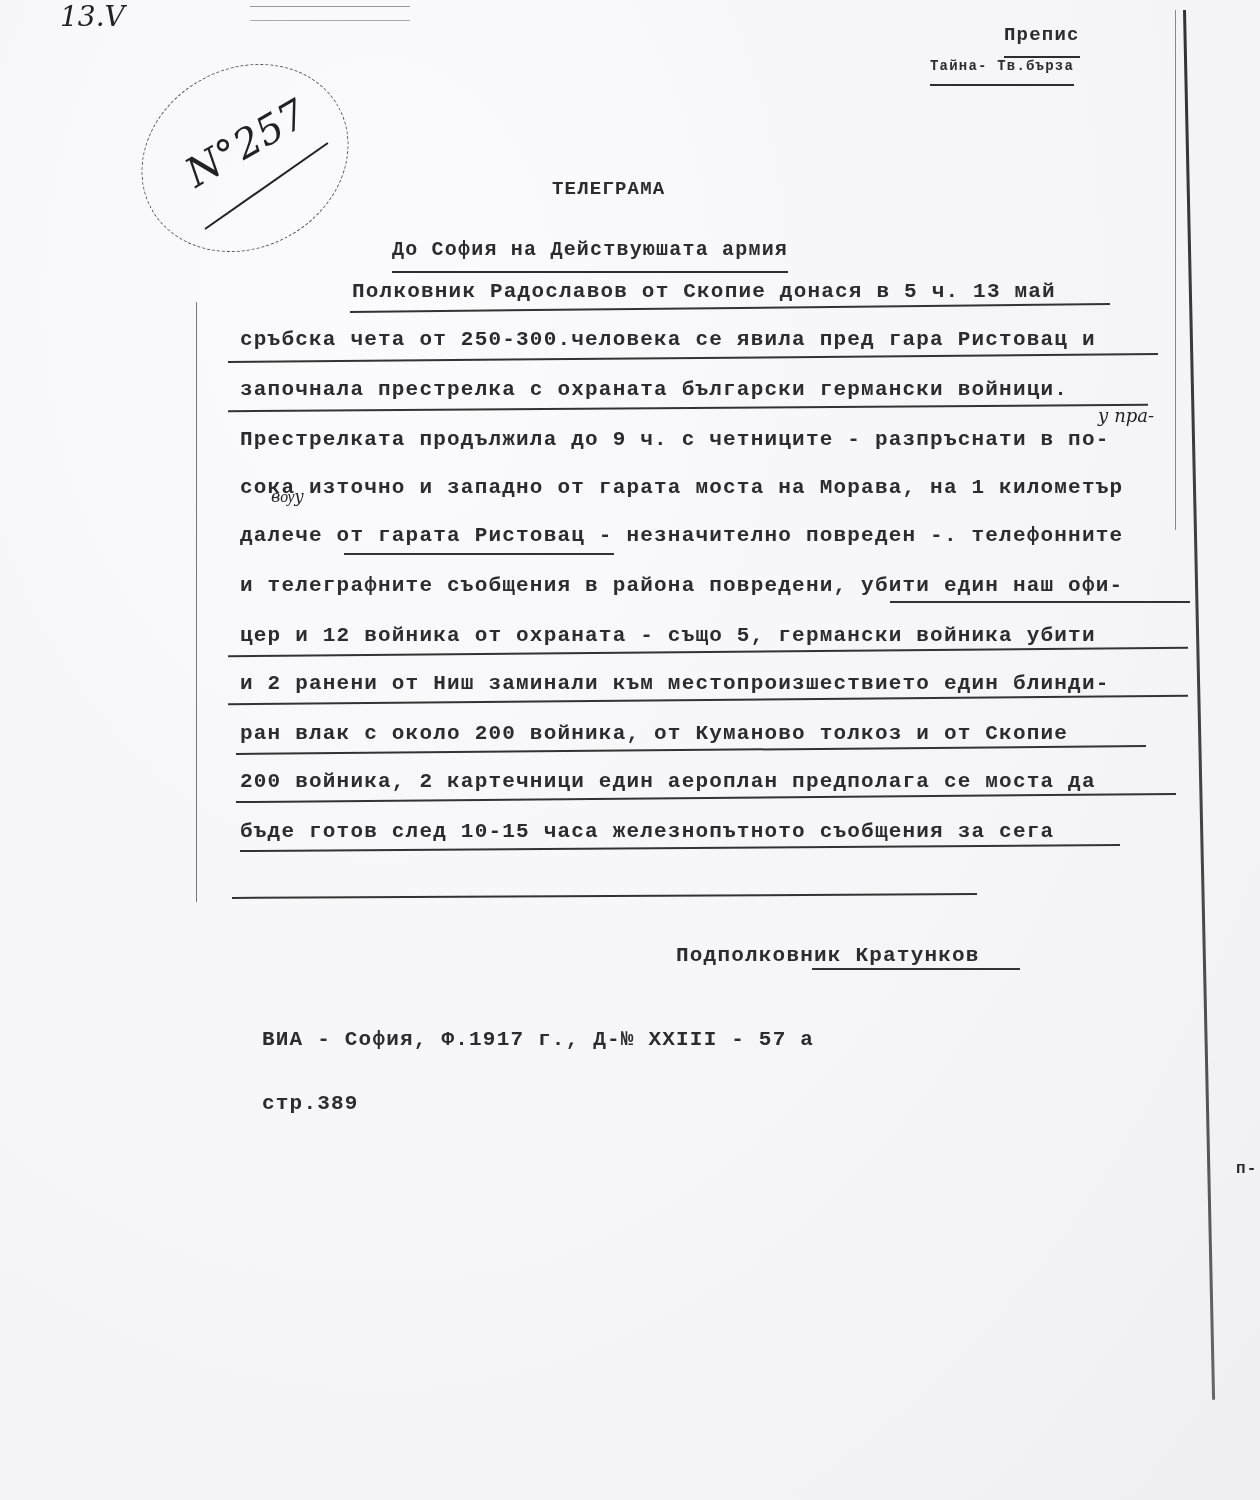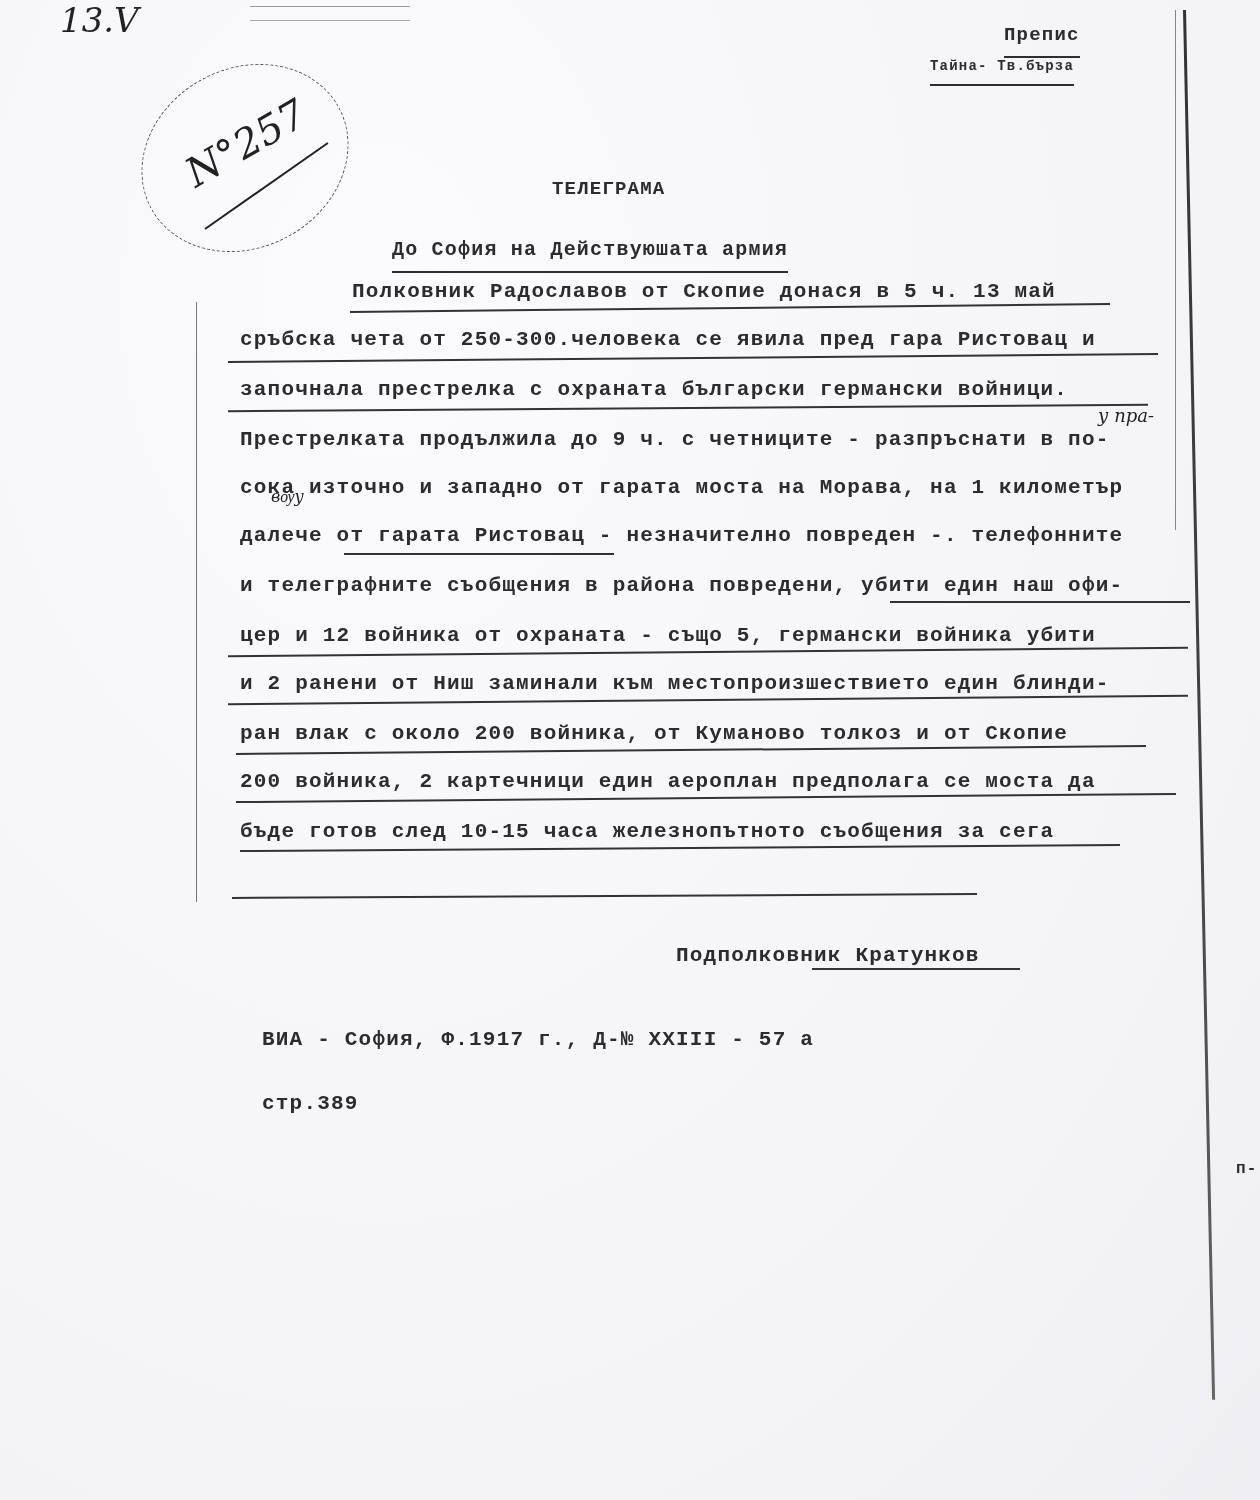--- a/index.html
+++ b/index.html
@@ -15,21 +15,21 @@
   .type { font-size: 21px; font-weight: bold; letter-spacing: 1.2px; color: #2b2b30; }
   .ul { border-bottom: 2px solid #2d2d33; padding-bottom: 10px; }
   .hand { font-family: "DejaVu Serif", serif; font-style: italic; color: #222; }
   .stamp {
     position: absolute; left: 138px; top: 68px; width: 212px; height: 178px;
     border: 1.5px dashed #555; border-radius: 50%; transform: rotate(-28deg);
   }
   .stamp-slash { position: absolute; left: 205px; top: 120px; width: 150px; height: 2px;
     background: #222; transform: rotate(-35deg); transform-origin: left center; top: 228px; }
   .stamp-num { position: absolute; left: 180px; top: 120px; font-size: 40px; transform: rotate(-30deg); }
-  .top-scribble { position: absolute; left: 60px; top: 0px; font-size: 34px; }
+  .top-scribble { position: absolute; left: 60px; top: 0px; font-size: 28px; }
   .top-rule { position: absolute; left: 250px; top: 6px; width: 160px; height: 1px; background: #999; }
   .top-rule2 { position: absolute; left: 250px; top: 20px; width: 160px; height: 1px; background: #aaa; }
   .margin-line { position: absolute; left: 1183px; top: 10px; width: 3px; height: 1390px;
     background: linear-gradient(#333, #444 60%, #666); transform: rotate(-1.2deg); transform-origin: top; }
   .margin-line2 { position: absolute; left: 1175px; top: 10px; width: 1px; height: 520px; background: #888; }
   .left-bracket { position: absolute; left: 196px; top: 302px; width: 10px; height: 600px;
     border-left: 1.5px solid #777; }
   .body-line { left: 240px; }
 </style>
 </head>

